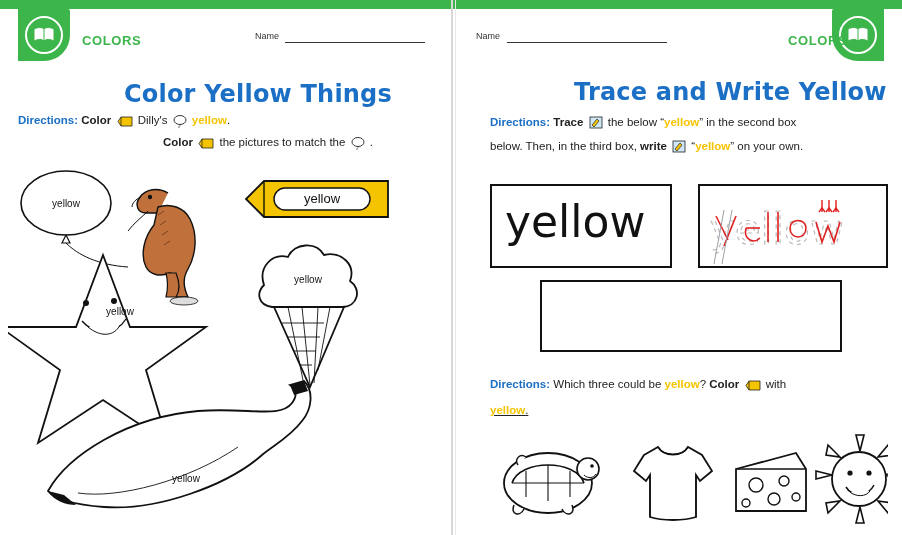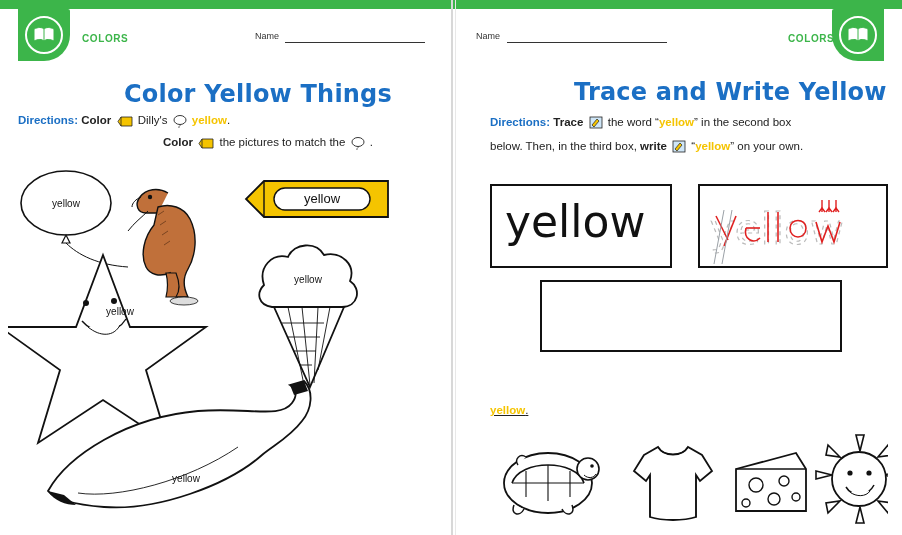--- a/index.html
+++ b/index.html
@@ -64,21 +64,21 @@
     border: 2px solid #ffffff;
     box-sizing: border-box;
     display: flex;
     align-items: center;
     justify-content: center;
   }
   .book-icon svg { display:block; }
   .colors-label {
     position: absolute;
     top: 33px;
-    font-size: 10px;
+    font-size: 13px;
     font-weight: bold;
     letter-spacing: 0.6px;
     color: #3cb54a;
   }
   .colors-label.left { left: 82px; }
   .colors-label.right { left: 788px; }
 
   .name-label {
     position: absolute;
     top: 31px;
@@ -301,21 +301,21 @@
 
   <div class="directions" style="top:114px; left:490px; width:400px;">
     <span class="dir-word">Directions:</span>
     <span class="bold">Trace</span>
     <span class="pencil-mini">
       <svg width="14" height="13" viewBox="0 0 14 13">
         <rect x="1" y="1" width="12" height="11" fill="#cfe6f7" stroke="#222" stroke-width="0.8"></rect>
         <path d="M3 9 L8 3 L10 5 L5 11 Z" fill="#f5c400" stroke="#222" stroke-width="0.7"></path>
       </svg>
     </span>
-    <span>the word “</span><span class="yellow-word">yellow</span><span>” in the second box</span>
+    <span>the below “</span><span class="yellow-word">yellow</span><span>” in the second box</span>
   </div>
 
   <div class="directions" style="top:138px; left:490px; width:400px;">
     <span>below. Then, in the third box,</span>
     <span class="bold">write</span>
     <span class="pencil-mini">
       <svg width="14" height="13" viewBox="0 0 14 13">
         <rect x="1" y="1" width="12" height="11" fill="#cfe6f7" stroke="#222" stroke-width="0.8"></rect>
         <path d="M3 9 L8 3 L10 5 L5 11 Z" fill="#f5c400" stroke="#222" stroke-width="0.7"></path>
       </svg>
@@ -347,20 +347,32 @@
       <g stroke="#9aa0a6" stroke-width="1" fill="none">
         <path d="M26 26 L16 80 M34 26 L24 80"></path>
       </g>
     </svg>
   </div>
 
   <div class="box" style="top:280px; left:540px; width:302px; height:72px;">
     <span></span>
   </div>
 
+  <div class="directions" style="top:376px; left:490px; width:400px;">
+    <span class="dir-word">Directions:</span>
+    <span>Which three could be</span>
+    <span class="yellow-word">yellow</span><span>? </span><span class="bold">Color</span>
+    <span class="crayon-mini">
+      <svg width="16" height="11" viewBox="0 0 16 11">
+        <path d="M4 1 L15 1 L15 10 L4 10 L1 5.5 Z" fill="#f5c400" stroke="#222" stroke-width="0.8"></path>
+        <line x1="4" y1="1" x2="4" y2="10" stroke="#222" stroke-width="0.8"></line>
+      </svg>
+    </span>
+    <span>with</span>
+  </div>
   <div class="directions" style="top:402px; left:490px;text-decoration:underline;">
     <span class="yellow-word">yellow</span><span>.</span>
   </div>
 
   <div class="art" style="top:425px; left:488px;">
     <svg width="400" height="110" viewBox="0 0 400 110">
 
       <g>
         <ellipse cx="60" cy="58" rx="44" ry="30" fill="#fff" stroke="#111" stroke-width="1.8"></ellipse>
         <path d="M24 58 C32 34, 88 34, 96 58" fill="#fff" stroke="#111" stroke-width="1.6"></path>

